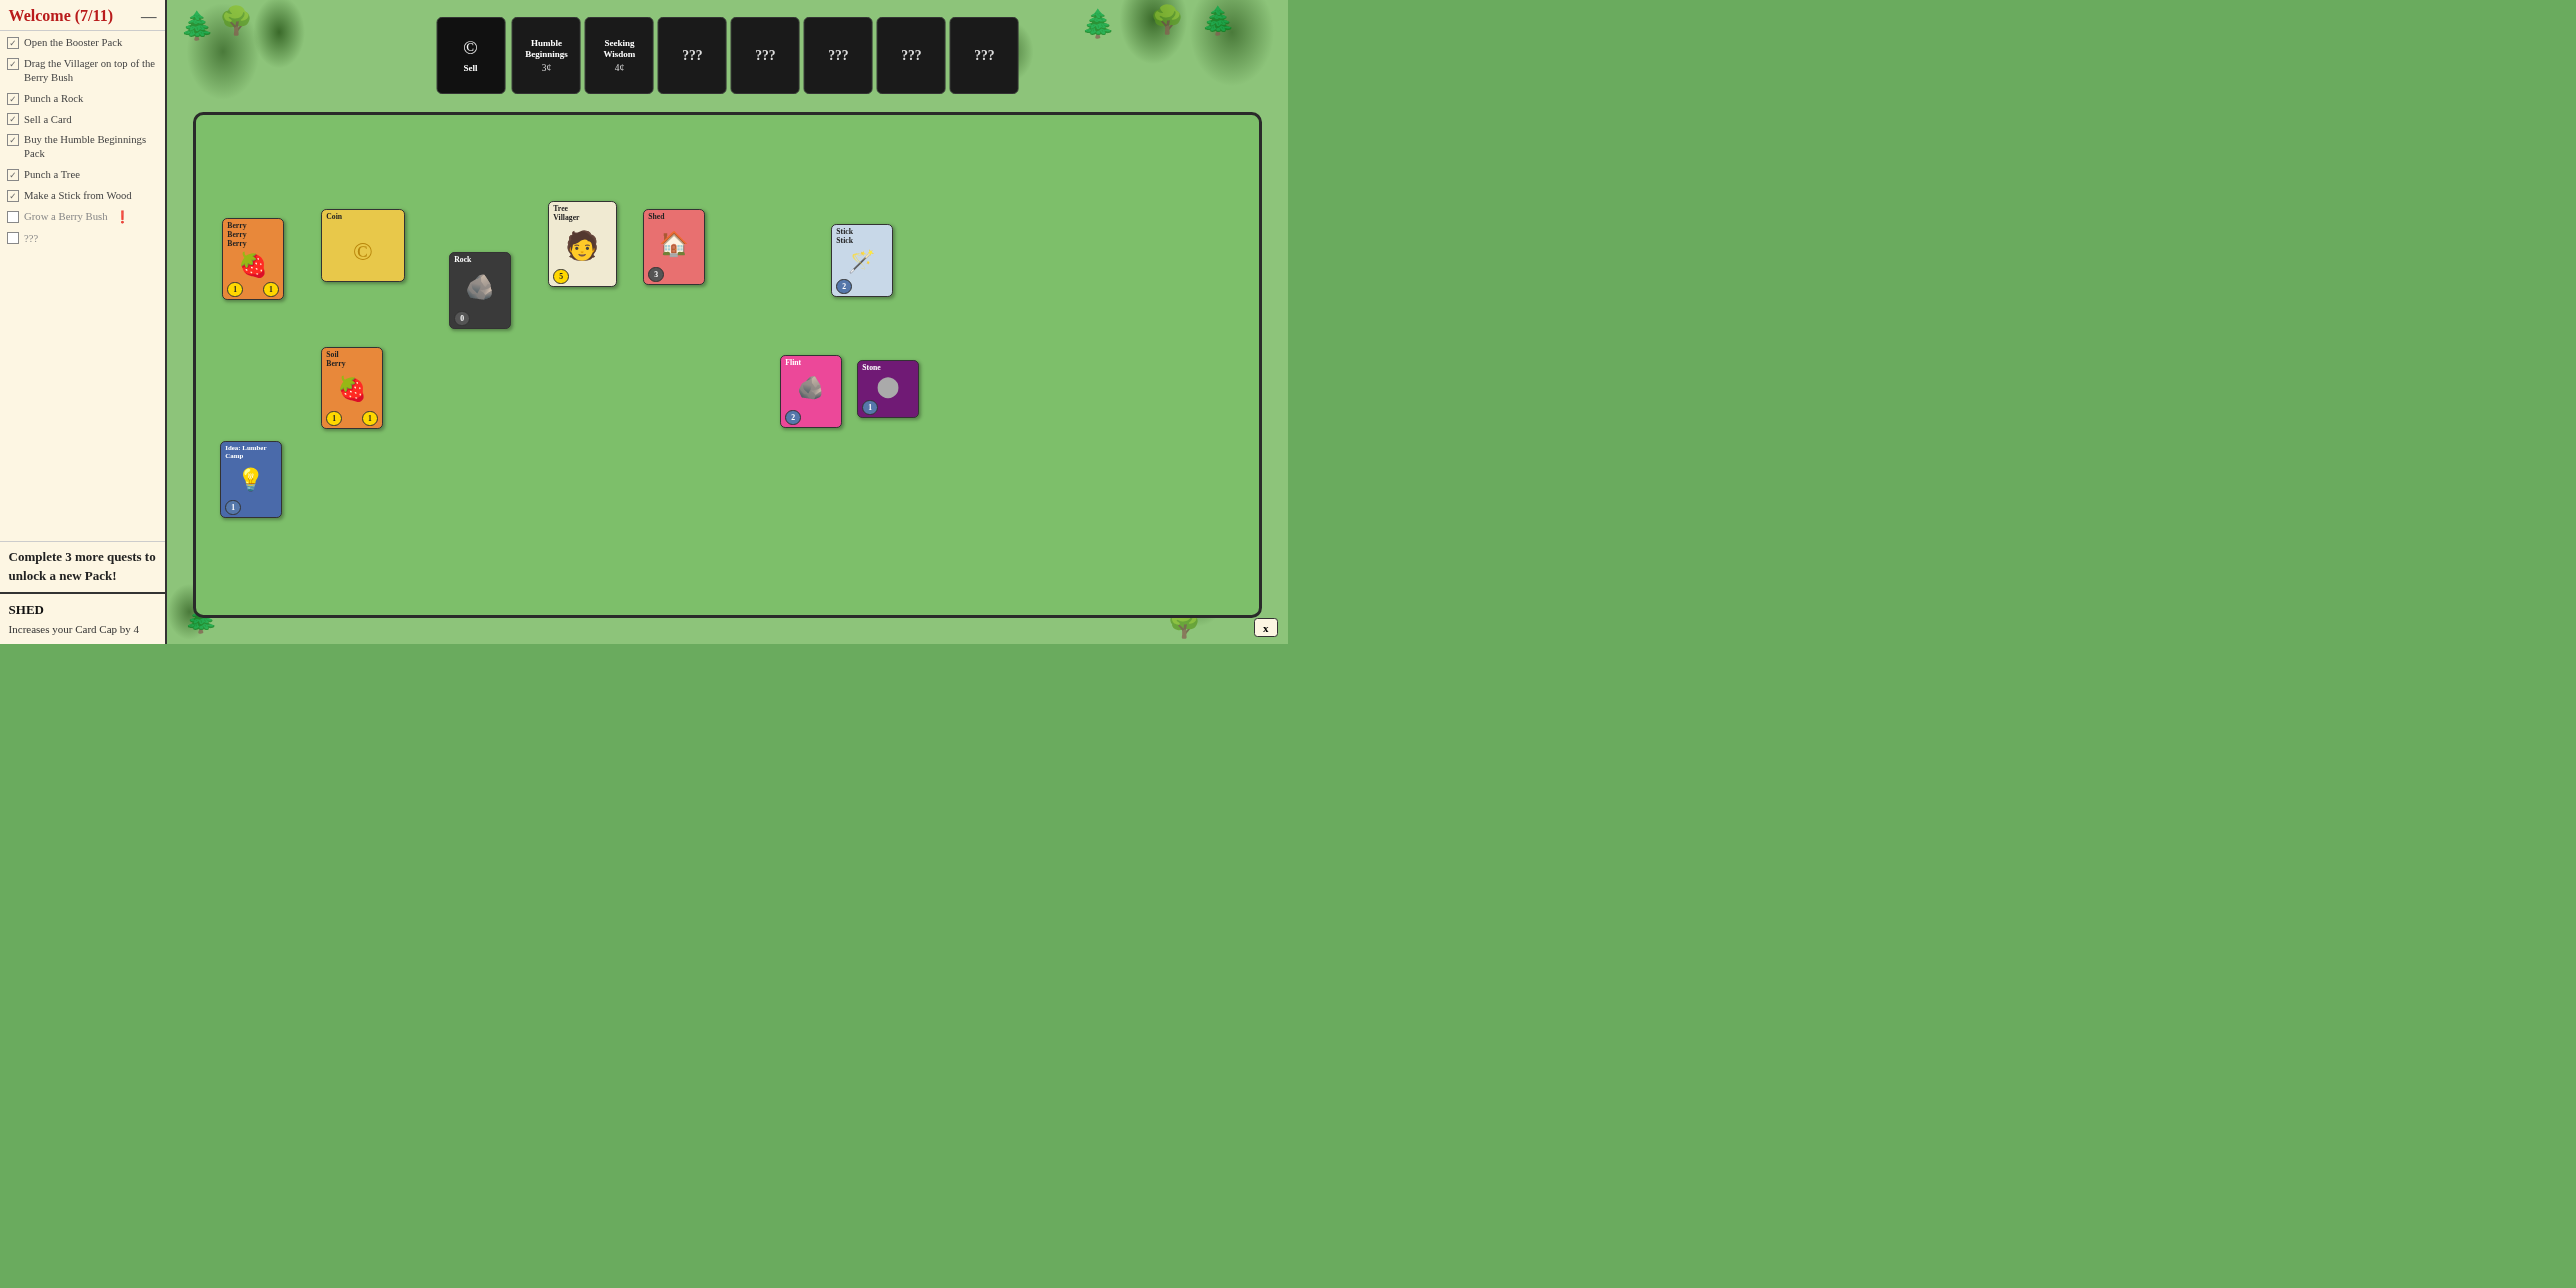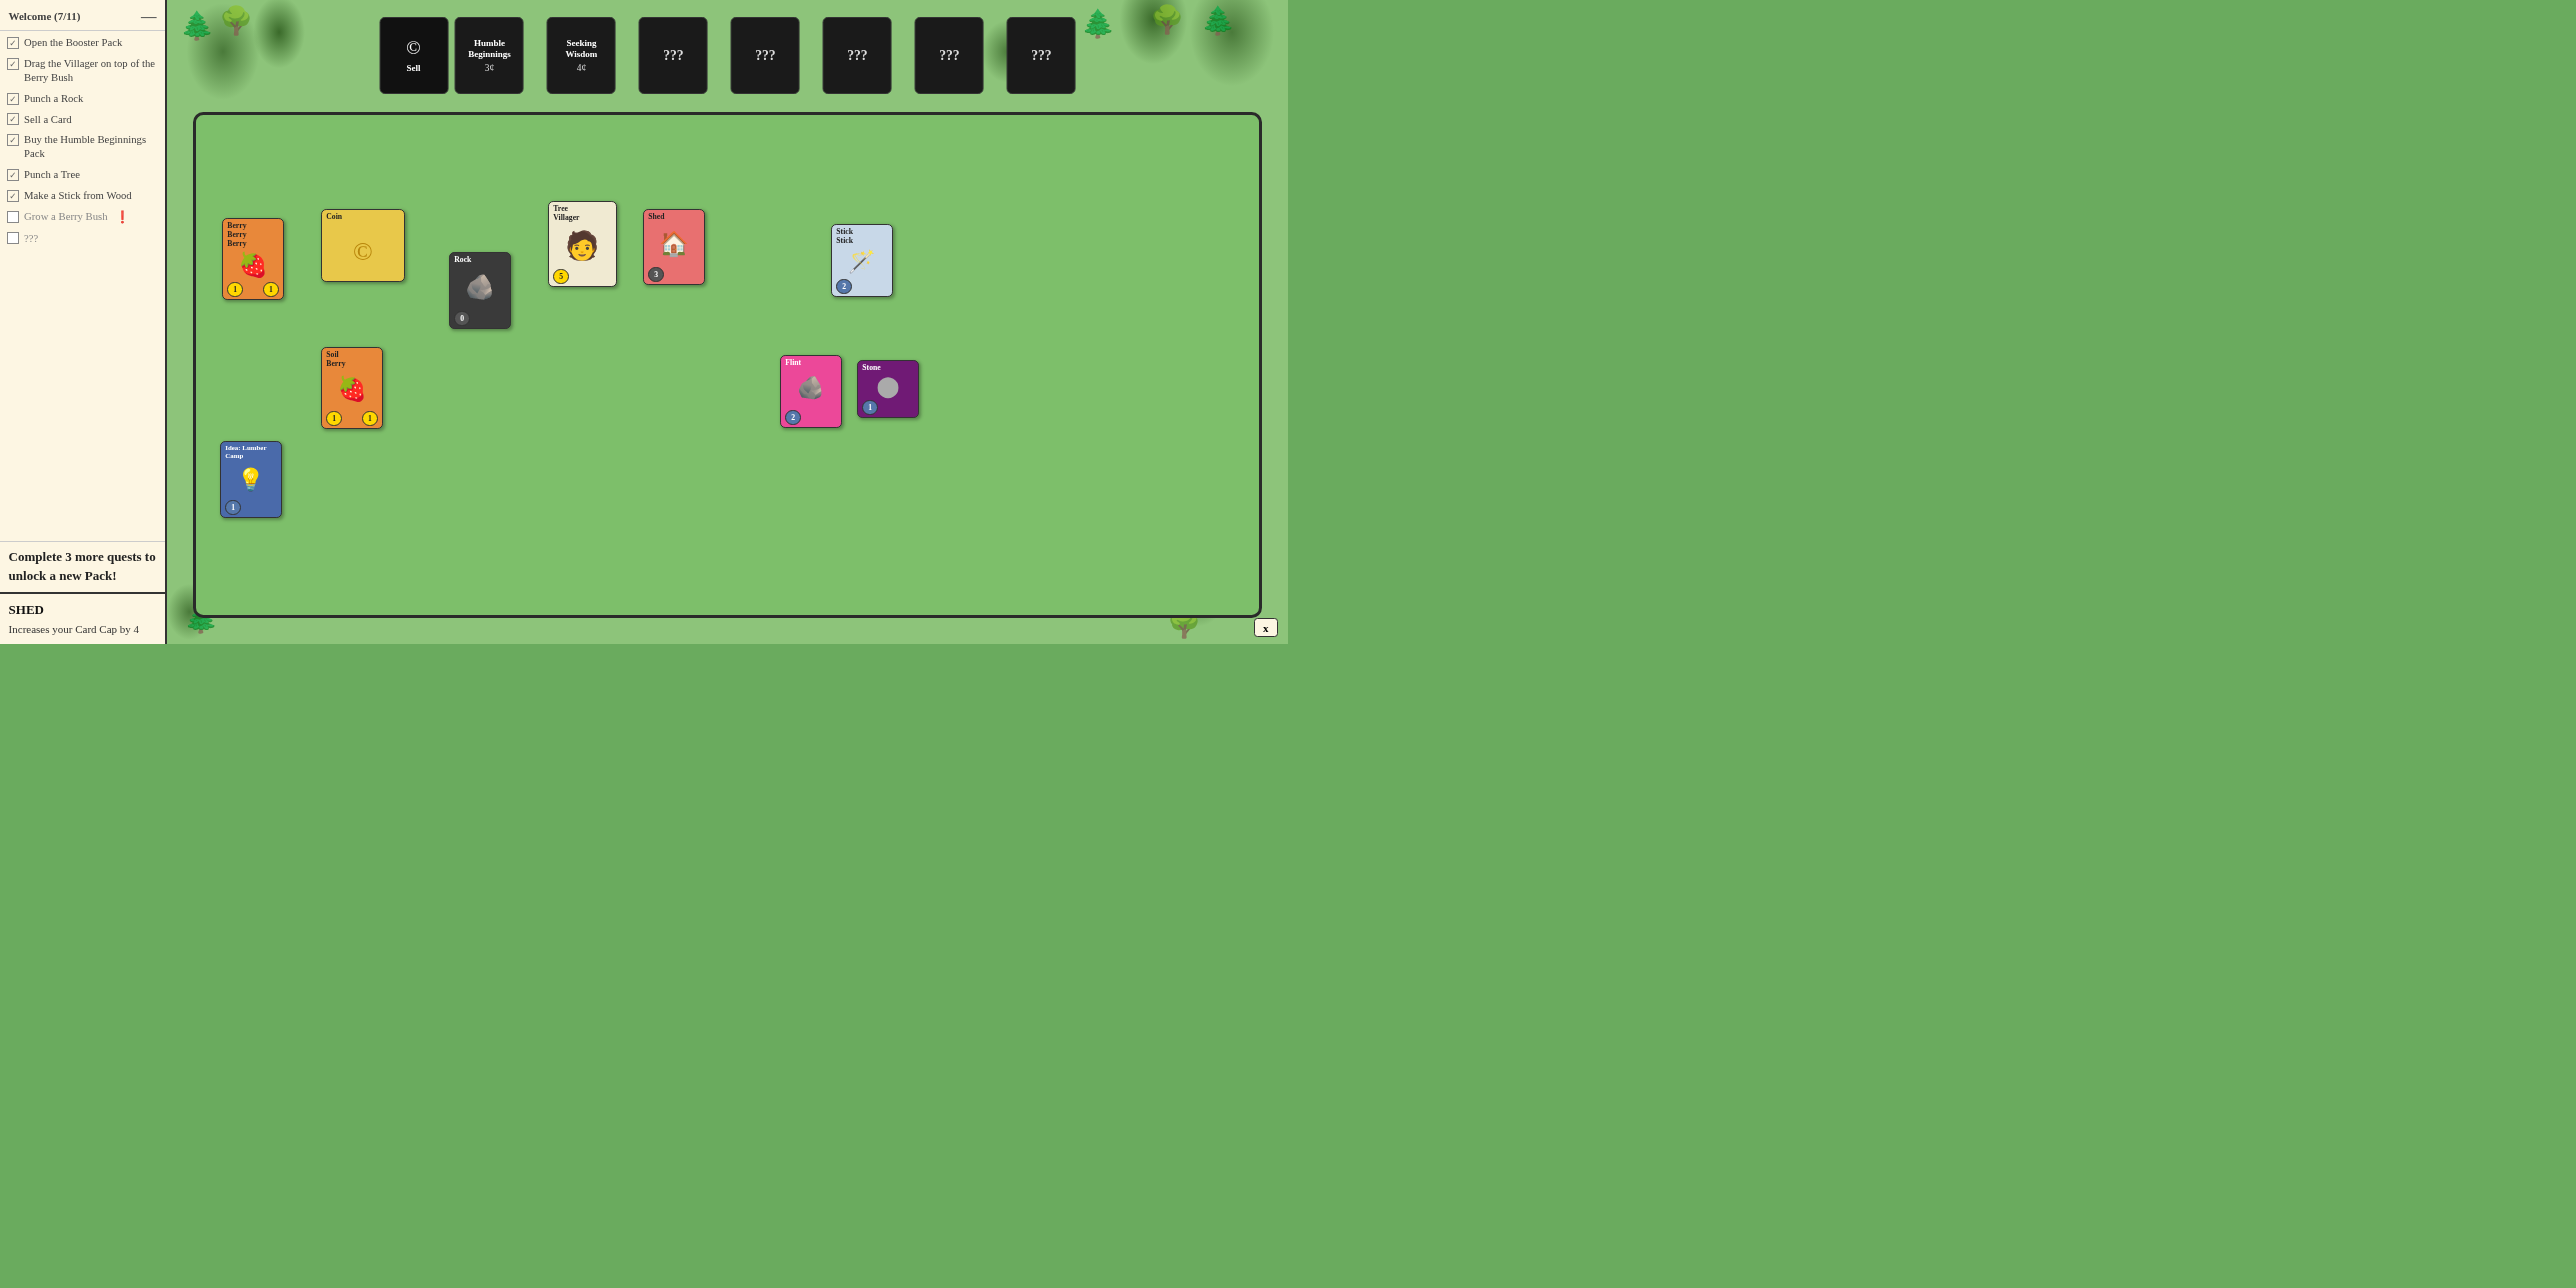--- a/index.html
+++ b/index.html
@@ -26,22 +26,22 @@
     #quest-header {
       background: #fdf6e3;
       padding: 6.9px 8.6px 5.2px;
       display: flex;
       justify-content: space-between;
       align-items: center;
       border-bottom: 0.9px solid #ccc;
     }
     #quest-header-title {
       font-weight: bold;
-      font-size: 11px;
-      color: #404040;
+      font-size: 16px;
+      color: #b91c1c;
     }
     #quest-minimize {
       font-size: 15.5px;
       color: #555;
       cursor: pointer;
       font-weight: bold;
     }
 
     #quest-list {
       flex: 1;
@@ -452,21 +452,21 @@
   <div class="deco-tree" style="bottom:8.6px;left:17px;">🌲</div>
   <div class="deco-tree" style="bottom:4.3px;right:86px;">🌳</div>
 
   <div id="card-shop">
 
     <div class="shop-card sell-card">
       <div class="sell-icon">©</div>
       <div class="card-name">Sell</div>
     </div>
 
-    <div id="pack-cards" style="display:flex;gap:23px;">
+    <div id="pack-cards" style="display:flex;gap:4px;">
         <div class="shop-card">
         <span class="card-name">Humble Beginnings</span>
         <span class="card-cost">3¢</span>
       </div>
         <div class="shop-card">
         <span class="card-name">Seeking Wisdom</span>
         <span class="card-cost">4¢</span>
       </div>
         <div class="shop-card">
           <span class="question-marks">???</span>

